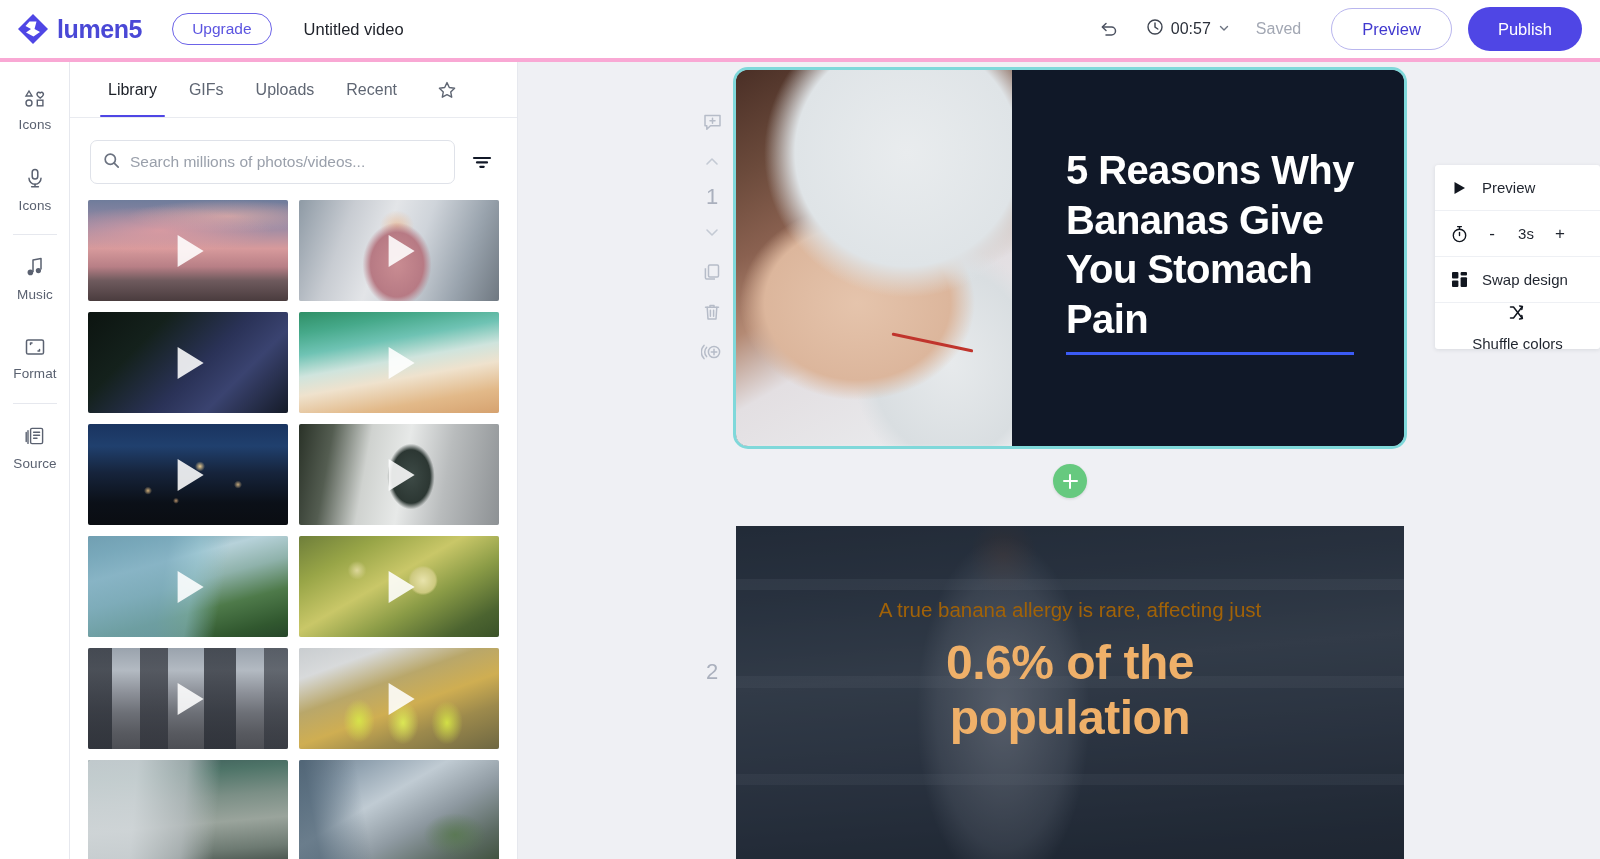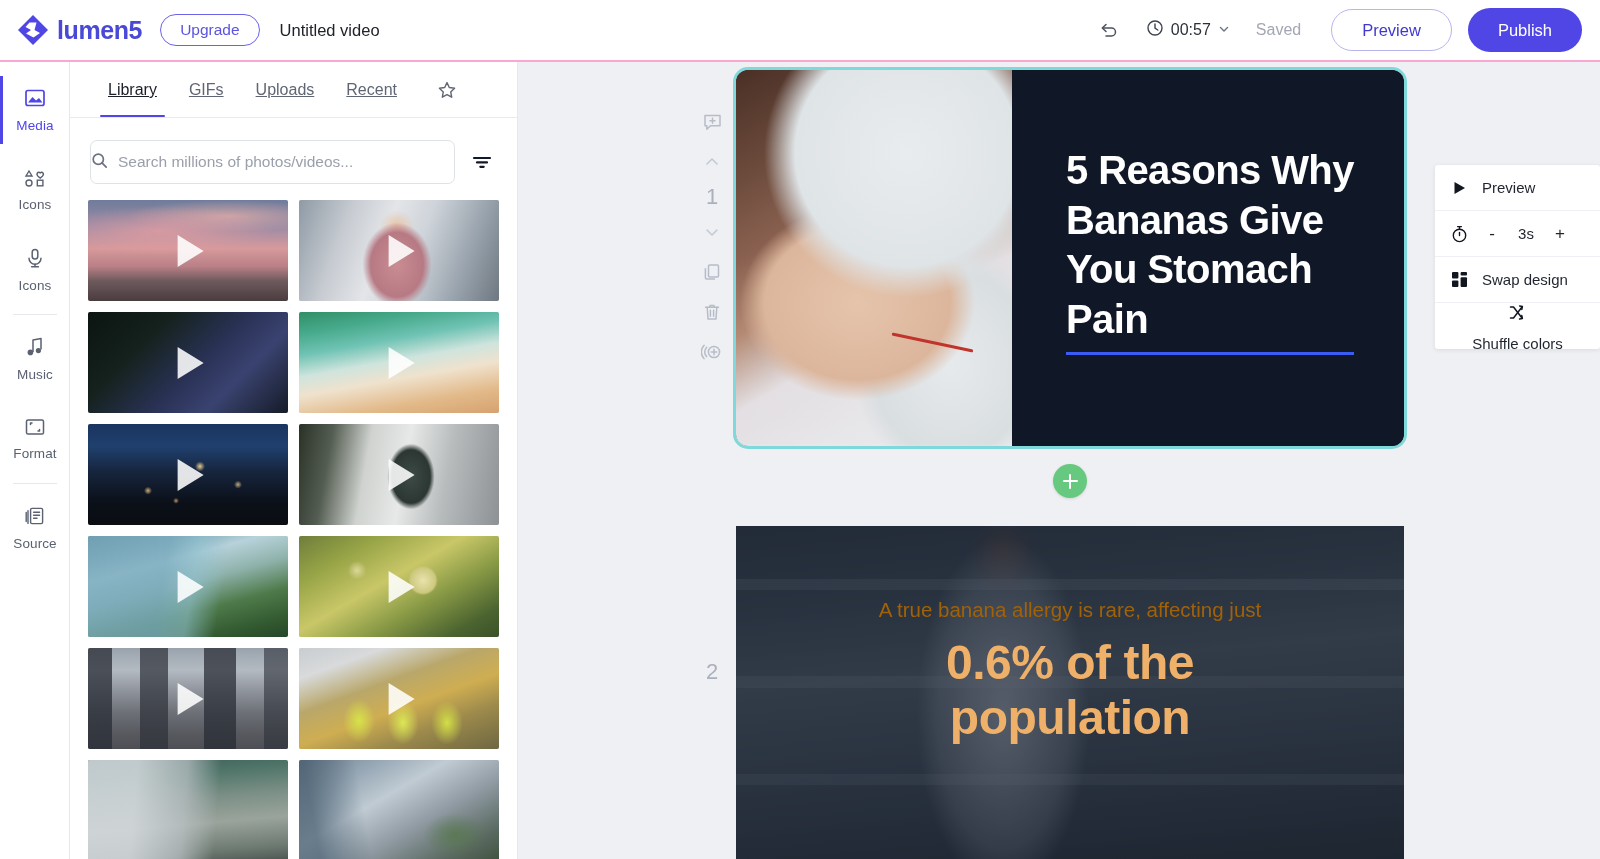--- a/index.html
+++ b/index.html
@@ -7,22 +7,22 @@
     width: 1600px; height: 859px;
     font-family: "Liberation Sans", sans-serif;
     background: #ffffff;
     overflow: hidden;
   }
   .app { position: relative; width: 1600px; height: 859px; }
 
   
   .header {
     position: absolute; top: 0; left: 0; width: 1600px; height: 62px;
-    background: #fff; border-bottom: 2px solid #f9a8d4;
-    display: flex; align-items: center; z-index: 30;
+    background: #fff; border-bottom: 4px solid #f9a8d4;
+    display: flex; align-items: center; z-index: 30; gap: 12px;
   }
   .brand { display: flex; align-items: center; margin-left: 18px; }
   .logo-mark { width: 30px; height: 30px; flex: 0 0 30px; }
   .brand-name {
     font-size: 25px; font-weight: 700; color: #4a48d6;
     letter-spacing: -0.4px; margin-left: 9px;
   }
   .upgrade-btn {
     margin-left: 18px; height: 32px; padding: 0 19px;
     border: 1.4px solid #6c63e8; border-radius: 17px;
@@ -85,37 +85,37 @@
     position: absolute; top: 62px; left: 70px; width: 448px; height: 797px;
     background: #fff; border-right: 1px solid #e6e8ee; z-index: 15;
     overflow: hidden;
   }
   .tabs {
     display: flex; align-items: flex-end; height: 56px;
     border-bottom: 1px solid #e9ebf0; padding-left: 22px; gap: 0;
   }
   .tab {
     position: relative; height: 54px; display: flex; align-items: center;
-    padding: 0 16px; font-size: 16px; color: #5f6673; cursor: pointer; text-decoration: underline;
+    padding: 0 16px; font-size: 16px; color: #5f6673; cursor: pointer;
   }
   .tab.active { color: #1b1f27; font-weight: 500; }
   .tab.active::after {
     content: ""; position: absolute; left: 8px; right: 8px; bottom: 0;
     height: 2.5px; background: #4f46e5; border-radius: 2px;
   }
   .tab-star {
     height: 54px; display: flex; align-items: center; padding: 0 14px;
     margin-left: 10px; color: #5f6673; cursor: pointer;
   }
   .search-row {
     display: flex; align-items: center; padding: 22px 20px 16px 20px; gap: 12px;
   }
   .search-box {
     flex: 1; height: 44px; border: 1px solid #dfe2e9; border-radius: 7px;
-    display: flex; align-items: center; padding: 0 0; gap: 10px;
+    display: flex; align-items: center; padding: 0 12px; gap: 10px;
     background: #fff;
   }
   .search-input {
     border: none; outline: none; flex: 1; font-size: 15.5px; color: #2b303a;
     font-family: "Liberation Sans", sans-serif; background: transparent;
   }
   .search-input::placeholder { color: #9aa0ab; }
   .filter-btn {
     width: 30px; height: 30px; display: flex; align-items: center;
     justify-content: center; cursor: pointer; color: #2b303a;
@@ -249,29 +249,20 @@
           </svg>
         </span>
       </div>
       <div class="saved-text">Saved</div>
       <div class="preview-btn">Preview</div>
       <div class="publish-btn">Publish</div>
     </div>
   </div>
 
   <div class="rail">
-    <div class="rail-item active">
-      <span>
-        <svg width="22" height="22" viewBox="0 0 22 22" fill="none" stroke="#4f46e5" stroke-width="1.7">
-          <rect x="2" y="3.5" width="18" height="15" rx="2"></rect>
-          <path d="M4 15.5 L8.5 10 L12 13.5 L15 11 L18.5 15.5 Z" fill="#4f46e5" stroke="none"></path>
-        </svg>
-      </span>
-      <span class="rail-label">Media</span>
-    </div>
 
     <div class="rail-item">
       <span>
         <svg width="22" height="20" viewBox="0 0 22 20" fill="none" stroke="#5a6170" stroke-width="1.4">
           <path d="M5 3 L8 8 H2 Z"></path>
           <path d="M14 8.2 c-2.4-2.2 0.2-5.2 2.2-3.3 2-1.9 4.6 1.1 2.2 3.3 L16.2 10 Z"></path>
           <circle cx="5" cy="15" r="3"></circle>
           <rect x="13.3" y="12.2" width="5.6" height="5.6"></rect>
         </svg>
       </span>

